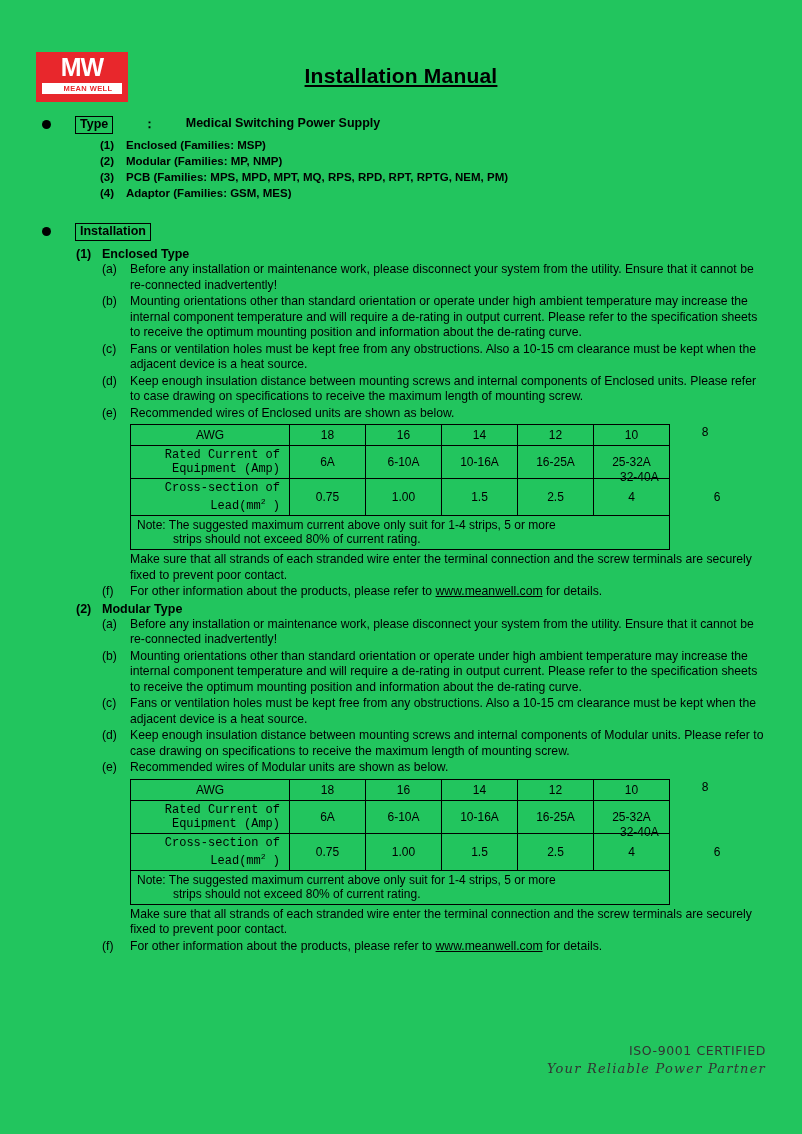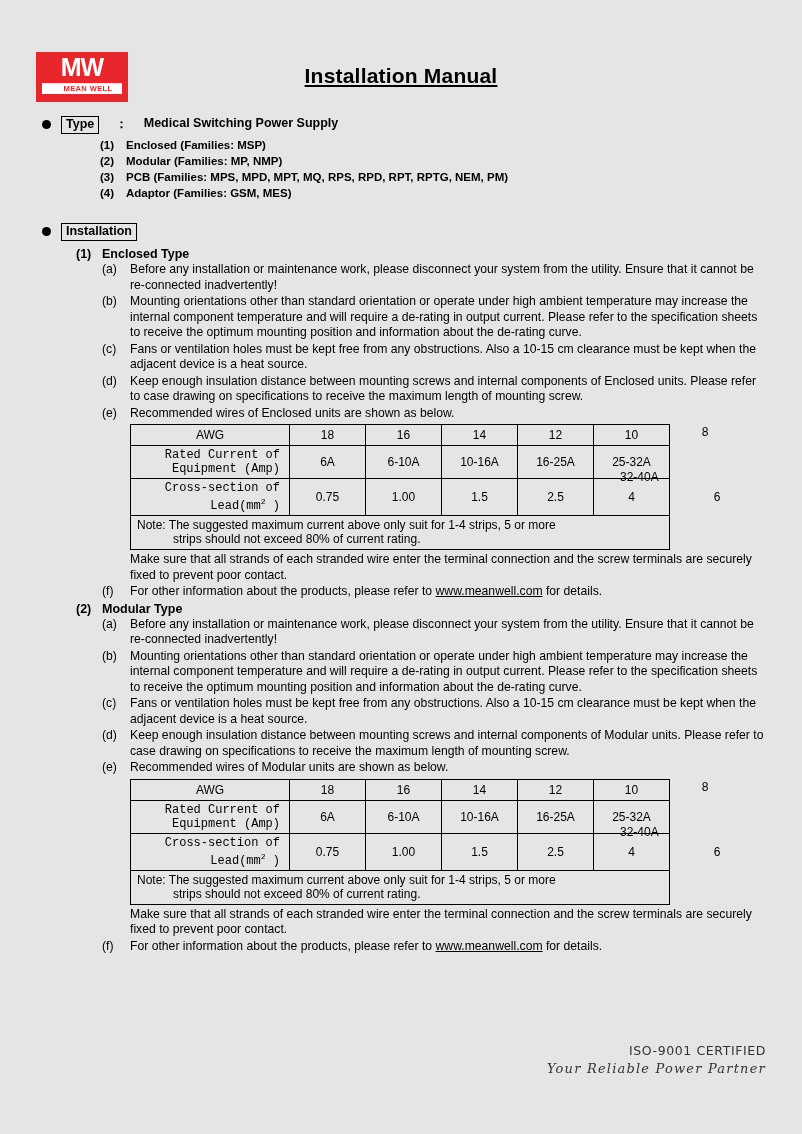--- a/index.html
+++ b/index.html
@@ -9,21 +9,21 @@
   }
   body {
     font-family: "Liberation Sans", sans-serif;
     color: #000000;
   }
   .page {
     position: relative;
     width: 802px;
     height: 1134px;
     margin: 0 auto;
-    background: #e5e5e5;
+    background: #22c55e;
     box-sizing: border-box;
     padding: 40px 36px 20px 36px;
   }
 
   
   .header {
     position: relative;
     height: 62px;
   }
   .logo {
@@ -65,20 +65,21 @@
 
   
   .section {
     margin-top: 14px;
   }
   .bullet-row {
     display: flex;
     align-items: flex-start;
     font-size: 12.5px;
     font-weight: bold;
+    gap: 14px;
   }
   .bullet {
     width: 9px;
     height: 9px;
     border-radius: 50%;
     background: #000;
     margin: 4px 10px 0 6px;
     flex: 0 0 auto;
   }
   .boxed {

